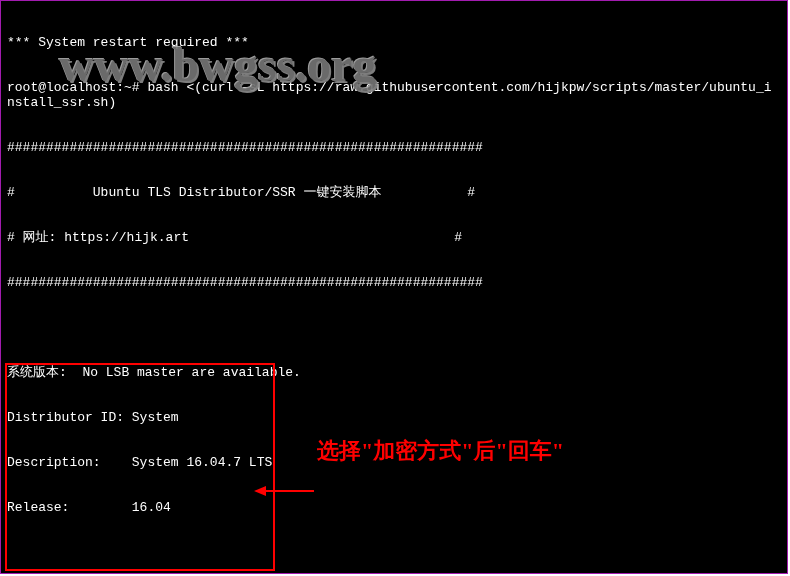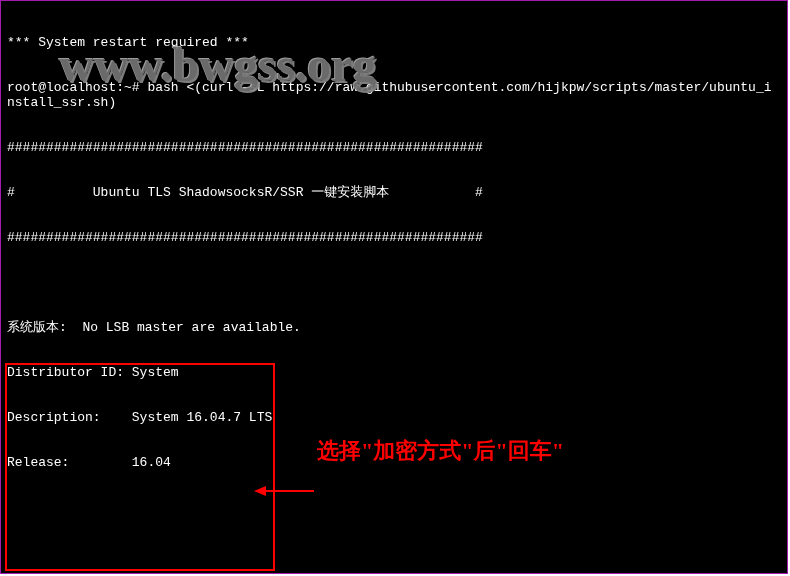--- a/index.html
+++ b/index.html
@@ -71,21 +71,22 @@
     .arrow svg { display: block; }
     .header-block { color: #fff; }
   </style>
 </head>
 <body>
 
 <div class="terminal">
   <div class="line">*** System restart required ***</div>
   <div class="line" style="white-space:pre-wrap; word-break:break-all; width:772px;">root@localhost:~# bash &lt;(curl -sL https://raw.githubusercontent.com/hijkpw/scripts/master/ubuntu_install_ssr.sh)</div>
   <div class="line header-block">#############################################################</div>
-  <div class="line header-block">#          Ubuntu TLS ShadowsocksR/SSR 一键安装脚本           #</div>
+  <div class="line header-block">#          Ubuntu TLS Distributor/SSR 一键安装脚本           #</div>
+  <div class="line header-block"># 网址: https://hijk.art                                  #</div>
   <div class="line header-block">#############################################################</div>
   <div class="line">&nbsp;</div>
   <div class="line">系统版本:  No LSB master are available.</div>
   <div class="line">Distributor ID: System</div>
   <div class="line">Description:    System 16.04.7 LTS</div>
   <div class="line">Release:        16.04</div>
   
   
   
   

